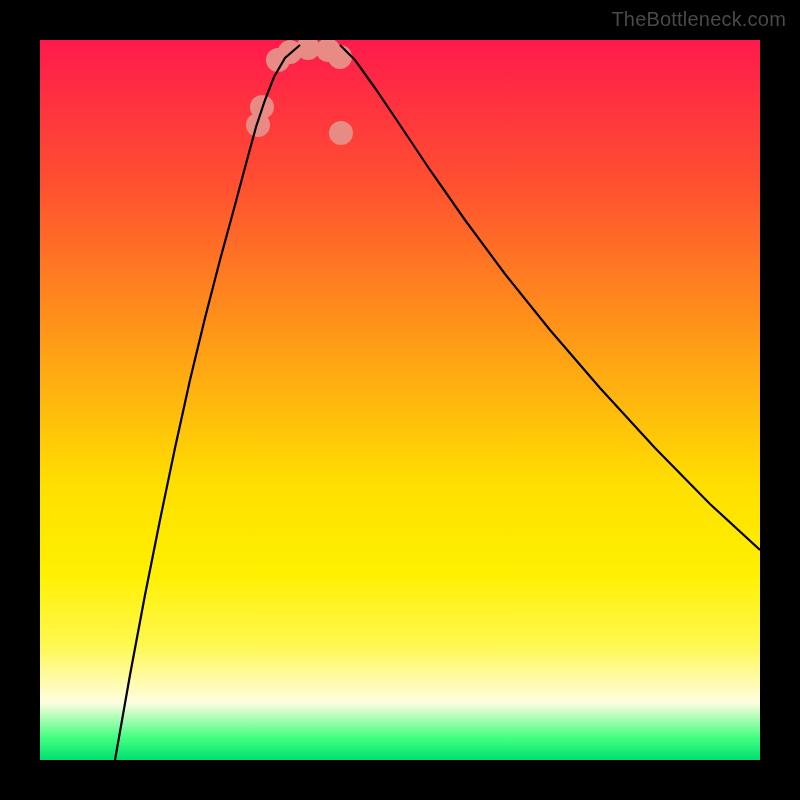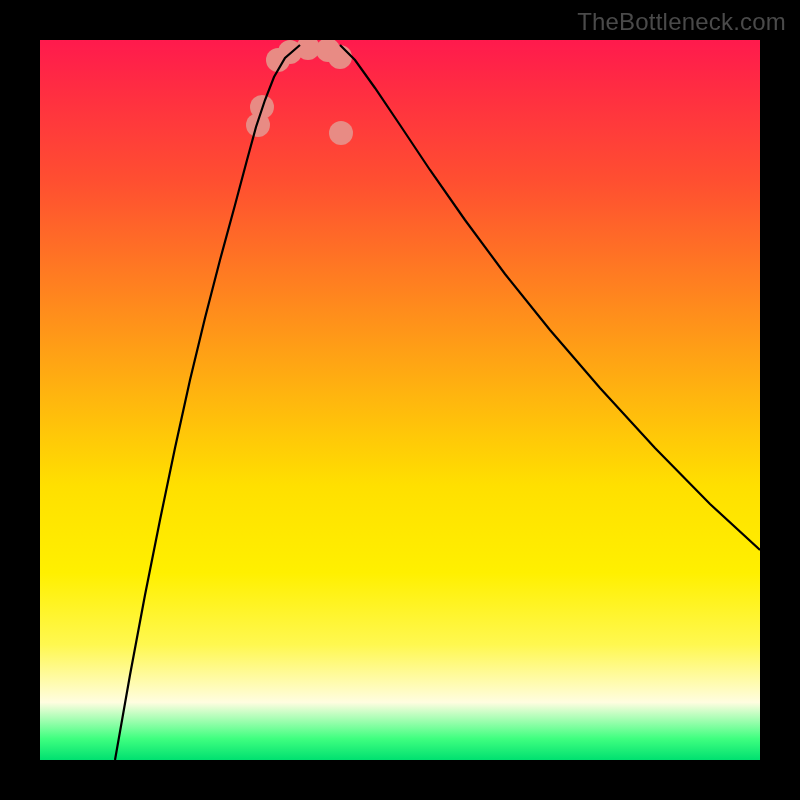--- a/index.html
+++ b/index.html
@@ -36,21 +36,21 @@
       #fffde0 92%,
       #40ff80 97%,
       #00e070 100%
     );
   }
   .watermark {
     position: absolute;
     top: 8px;
     right: 14px;
     font-family: Arial, Helvetica, sans-serif;
-    font-size: 24px;
+    font-size: 20px;
     font-weight: 540;
     color: #4a4a4a;
     letter-spacing: 0.2px;
   }
   svg.curve {
     position: absolute;
     left: 0;
     top: 0;
     width: 720px;
     height: 720px;

